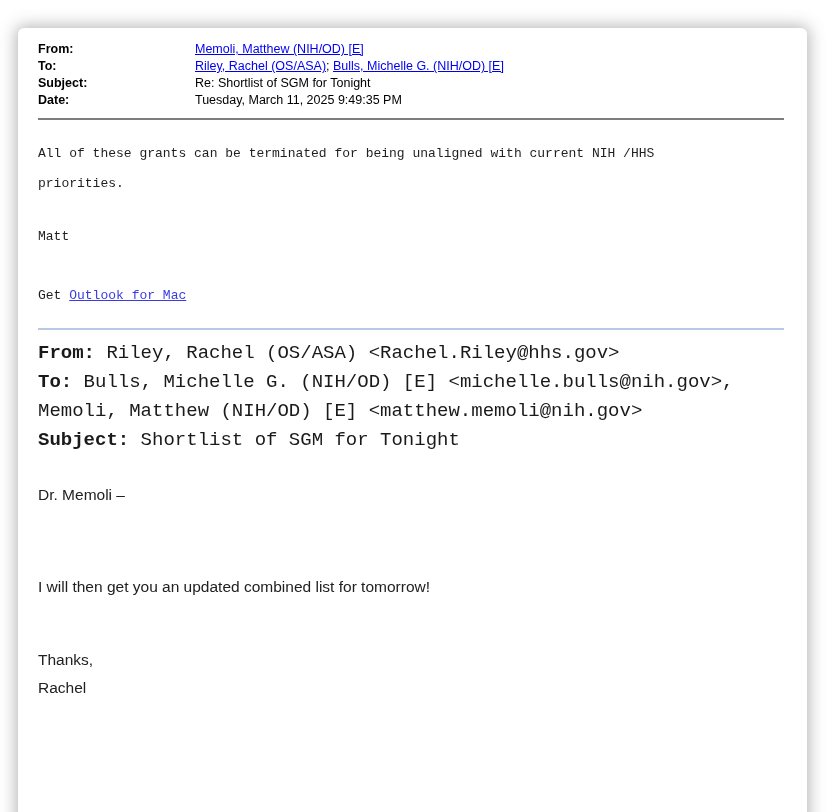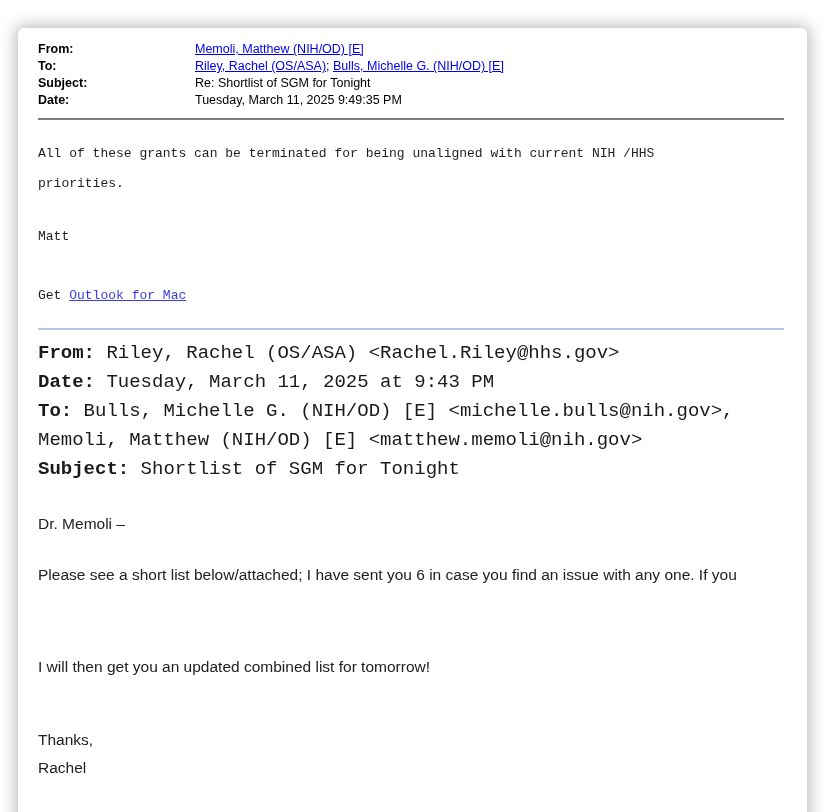--- a/index.html
+++ b/index.html
@@ -110,29 +110,27 @@
         <div>priorities.</div>
       </div>
       <div class="reply-sig">Matt</div>
       <div class="reply-get"><span>Get </span><a class="outlook-link">Outlook for Mac</a></div>
     </div>
 
     <div class="divider-blue"></div>
 
     <div class="q-hdr">
       <div><span class="b">From:</span><span> Riley, Rachel (OS/ASA) &lt;Rachel.Riley@hhs.gov&gt;</span></div>
-      <div><span class="b">Date:</span><span> Tuesday, March 11, 2025 at 9:43 PM</span></div>
       <div><span class="b">To:</span><span> Bulls, Michelle G. (NIH/OD) [E] &lt;michelle.bulls@nih.gov&gt;, Memoli, Matthew (NIH/OD) [E] &lt;matthew.memoli@nih.gov&gt;</span></div>
       <div><span class="b">Subject:</span><span> Shortlist of SGM for Tonight</span></div>
     </div>
 
     <div class="q-body">
       <div class="q-salutation">Dr. Memoli –</div>
       <div class="q-para1">
-        <div>Please see a short list below/attached; I have sent you 6 in case you find an issue with any one. If you</div>
       </div>
       <div class="q-para2">I will then get you an updated combined list for tomorrow!</div>
       <div class="q-closing">
         <div>Thanks,</div>
         <div>Rachel</div>
       </div>
     </div>
 
   </div>
 </div>

